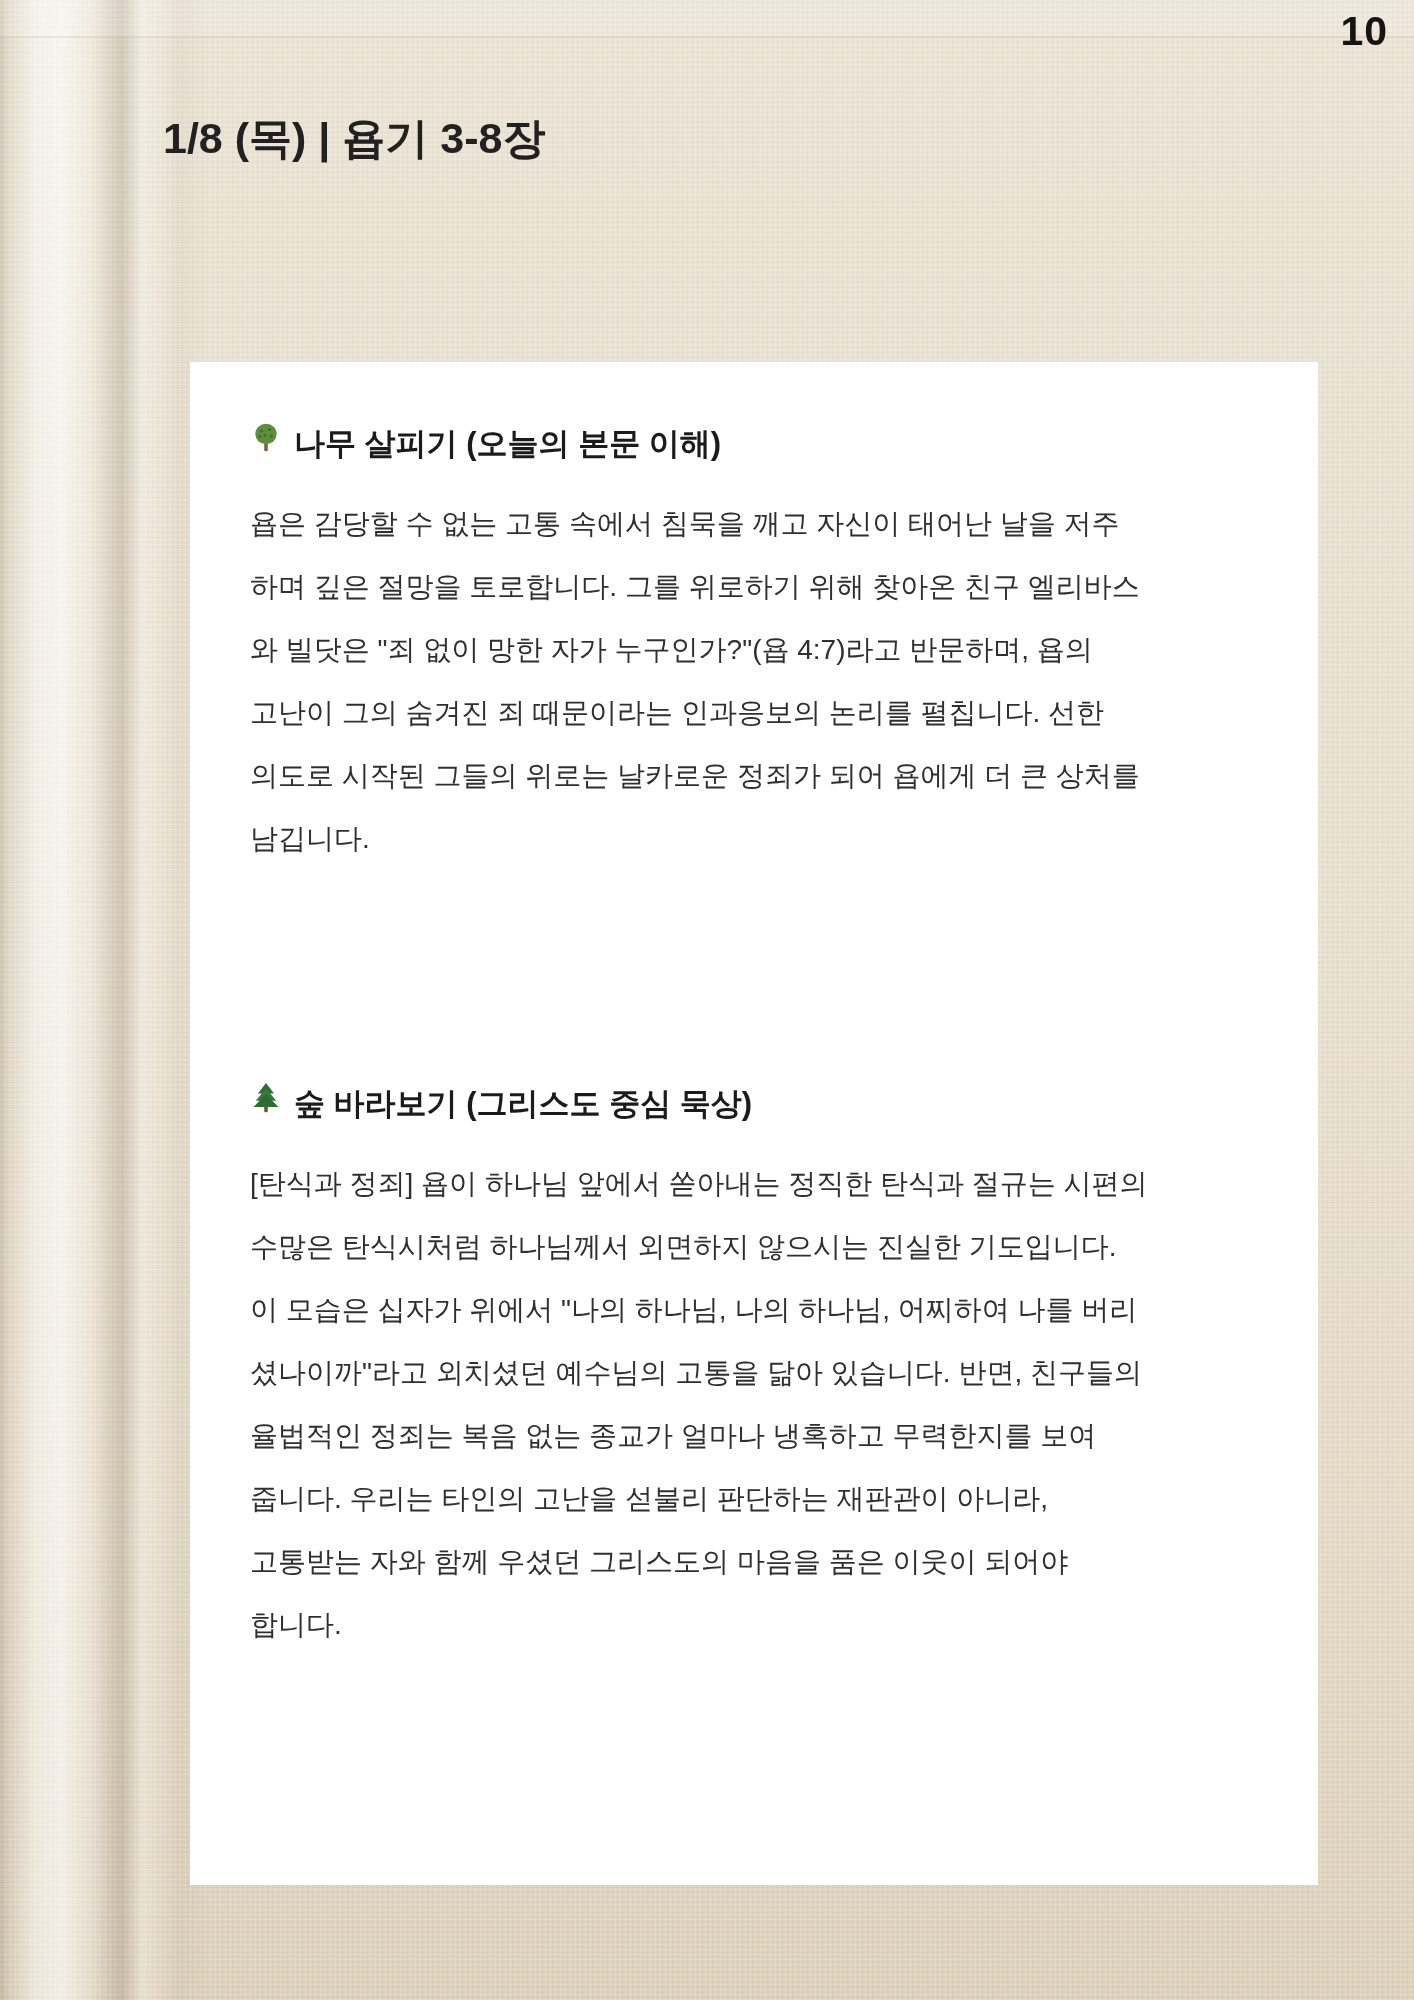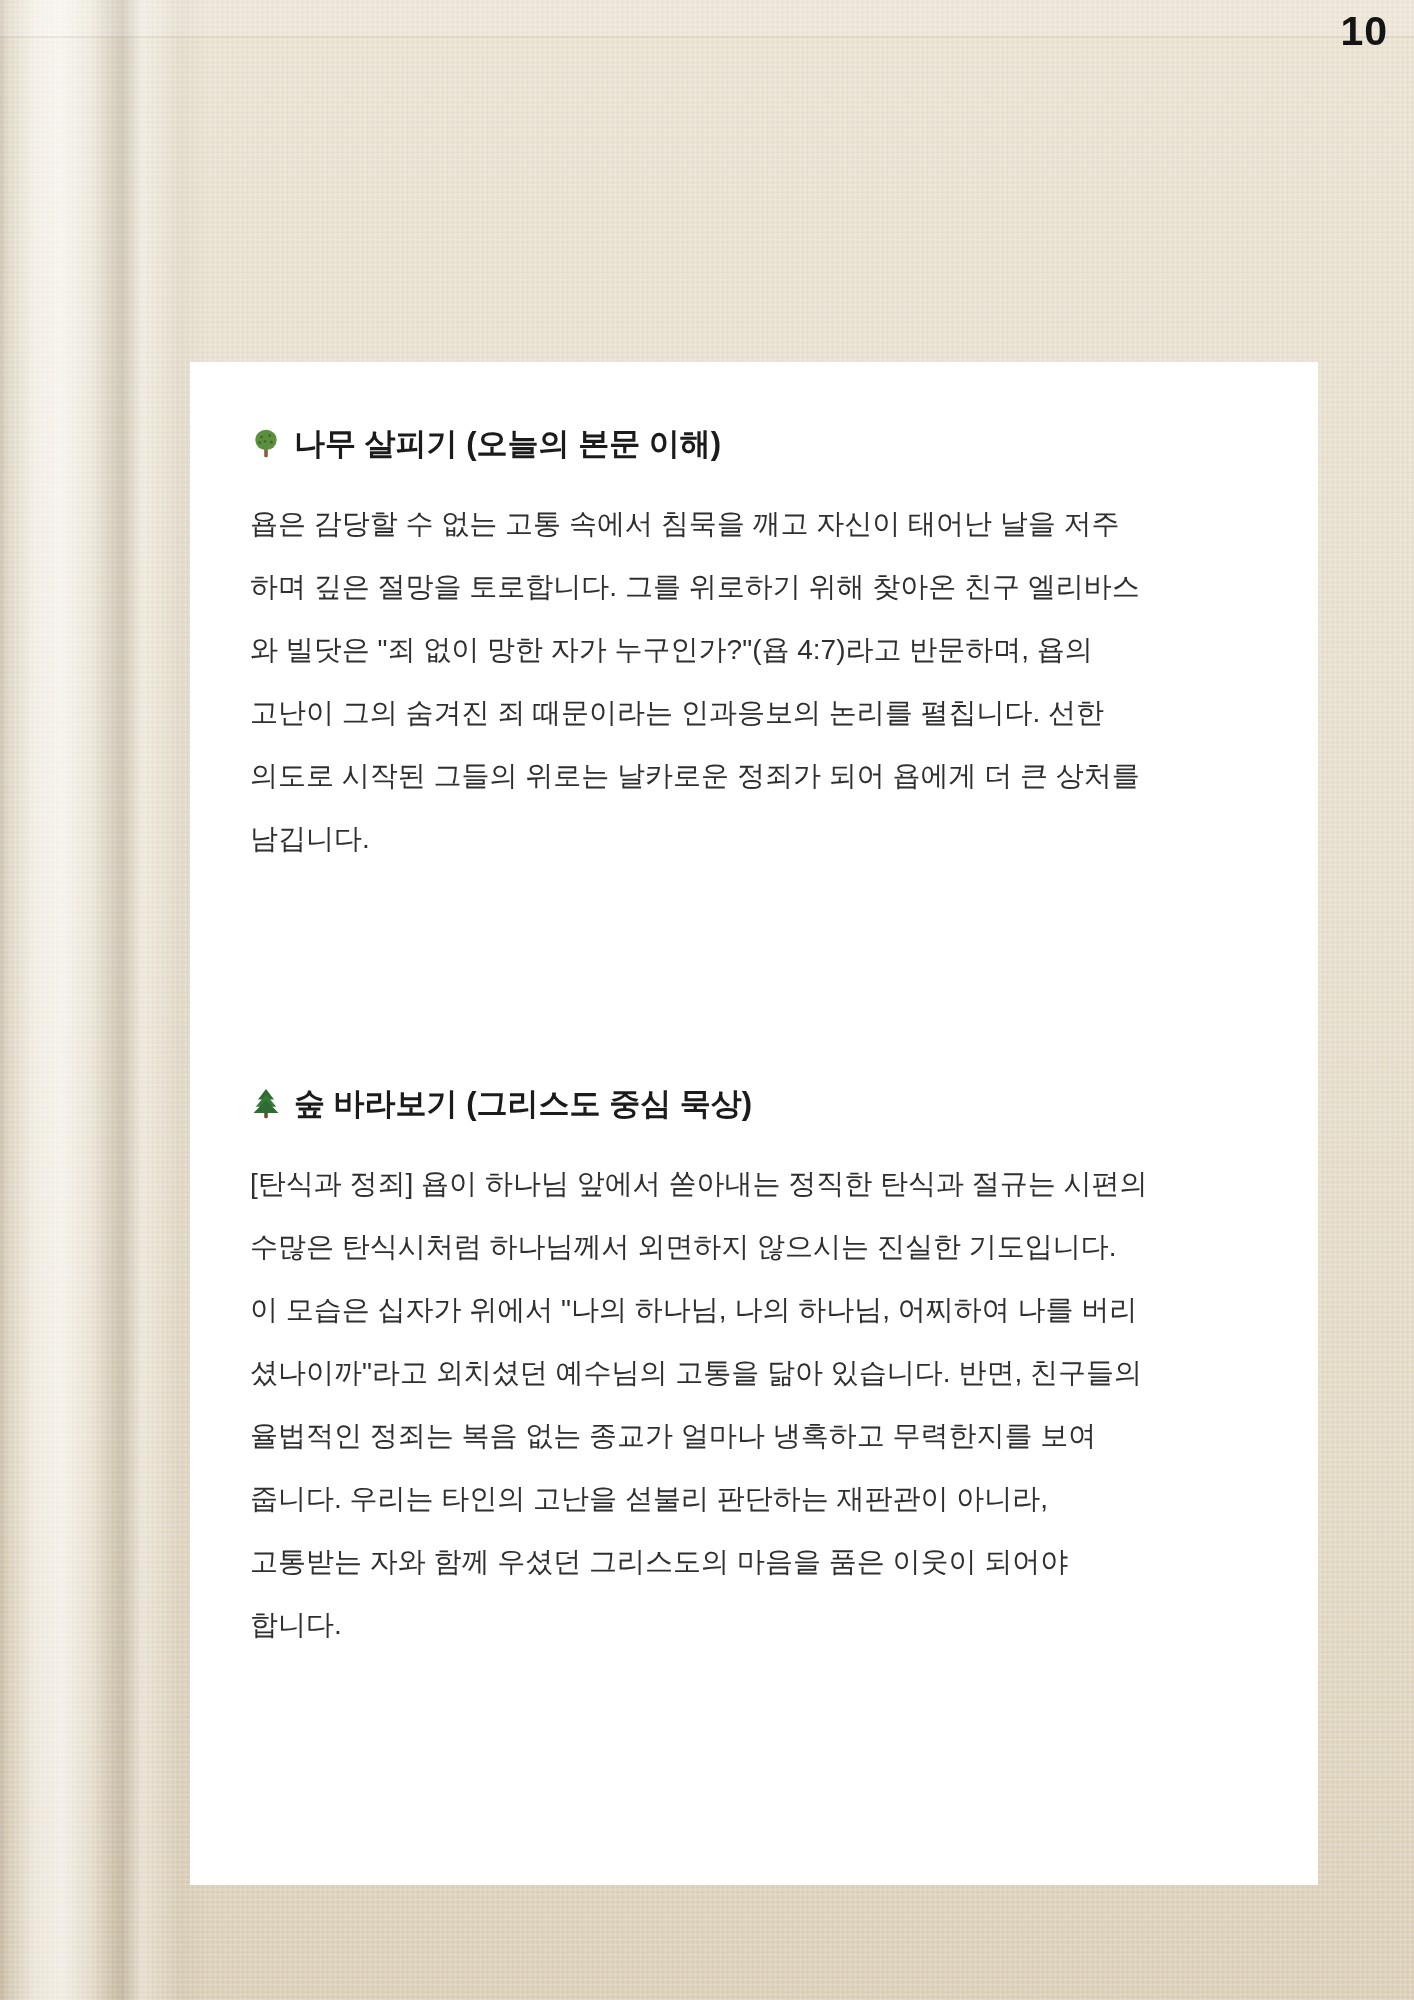--- a/index.html
+++ b/index.html
@@ -40,21 +40,21 @@
   }
   .header{
     position:absolute;left:163px;top:100px;width:1100px;
     color:#212121;font-weight:700;font-size:43px;line-height:77px;
   }
   .card{
     position:absolute;left:190px;top:362px;width:1128px;height:1523px;
     background:#ffffff;box-sizing:border-box;padding:60px 60px 0 60px;
   }
   .section-heading{
-    display:flex;align-items:center;gap:12px;
+    display:flex;gap:12px;
     font-size:31px;font-weight:700;color:#1b1b1b;line-height:44px;
     margin:0 0 26px 0;
   }
   .tree-icon{width:32px;height:32px;flex:0 0 auto;display:block;}
   .section-body{
     margin:0;white-space:pre-line;
     font-size:28px;line-height:63px;color:#2f2f2f;
     width:1008px;
   }
   .section + .section{margin-top:212px;}
@@ -62,20 +62,21 @@
 </head>
 <body>
 
 <div class="texture"></div>
 <div class="spine"></div>
 <div class="top-seam"></div>
 
 <div class="page-number">10</div>
 
 <div class="header">
+  <div>1/8 (목) | 욥기 3-8장</div>
 </div>
 
 <div class="card">
 
   <div class="section">
     <h3 class="section-heading">
       <svg class="tree-icon" viewBox="0 0 36 36">
         <rect x="16" y="21" width="4" height="12" rx="1.5" fill="#8a5a3b"></rect>
         <ellipse cx="18" cy="13.5" rx="12" ry="11.5" fill="#5b8f3e"></ellipse>
         <circle cx="13" cy="10" r="1.6" fill="#3f6b2a"></circle>

